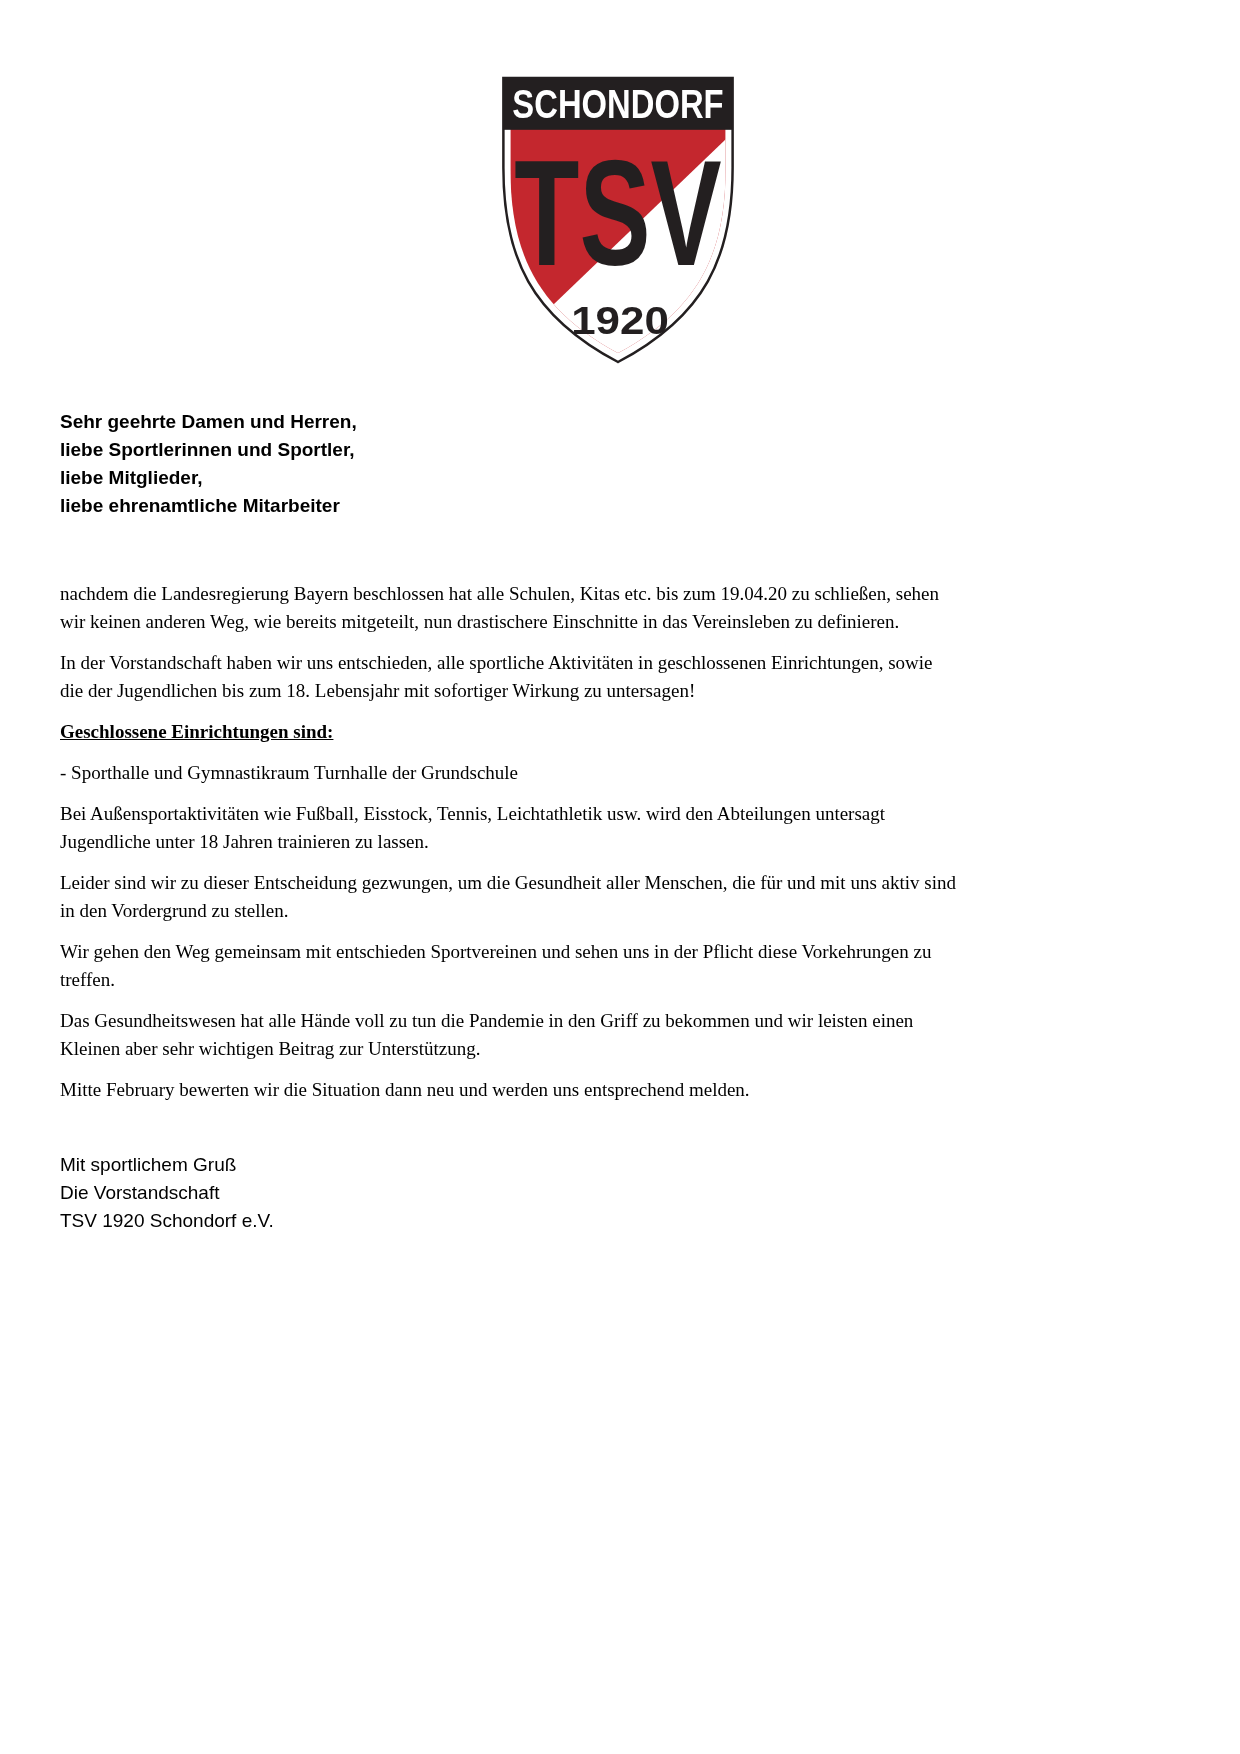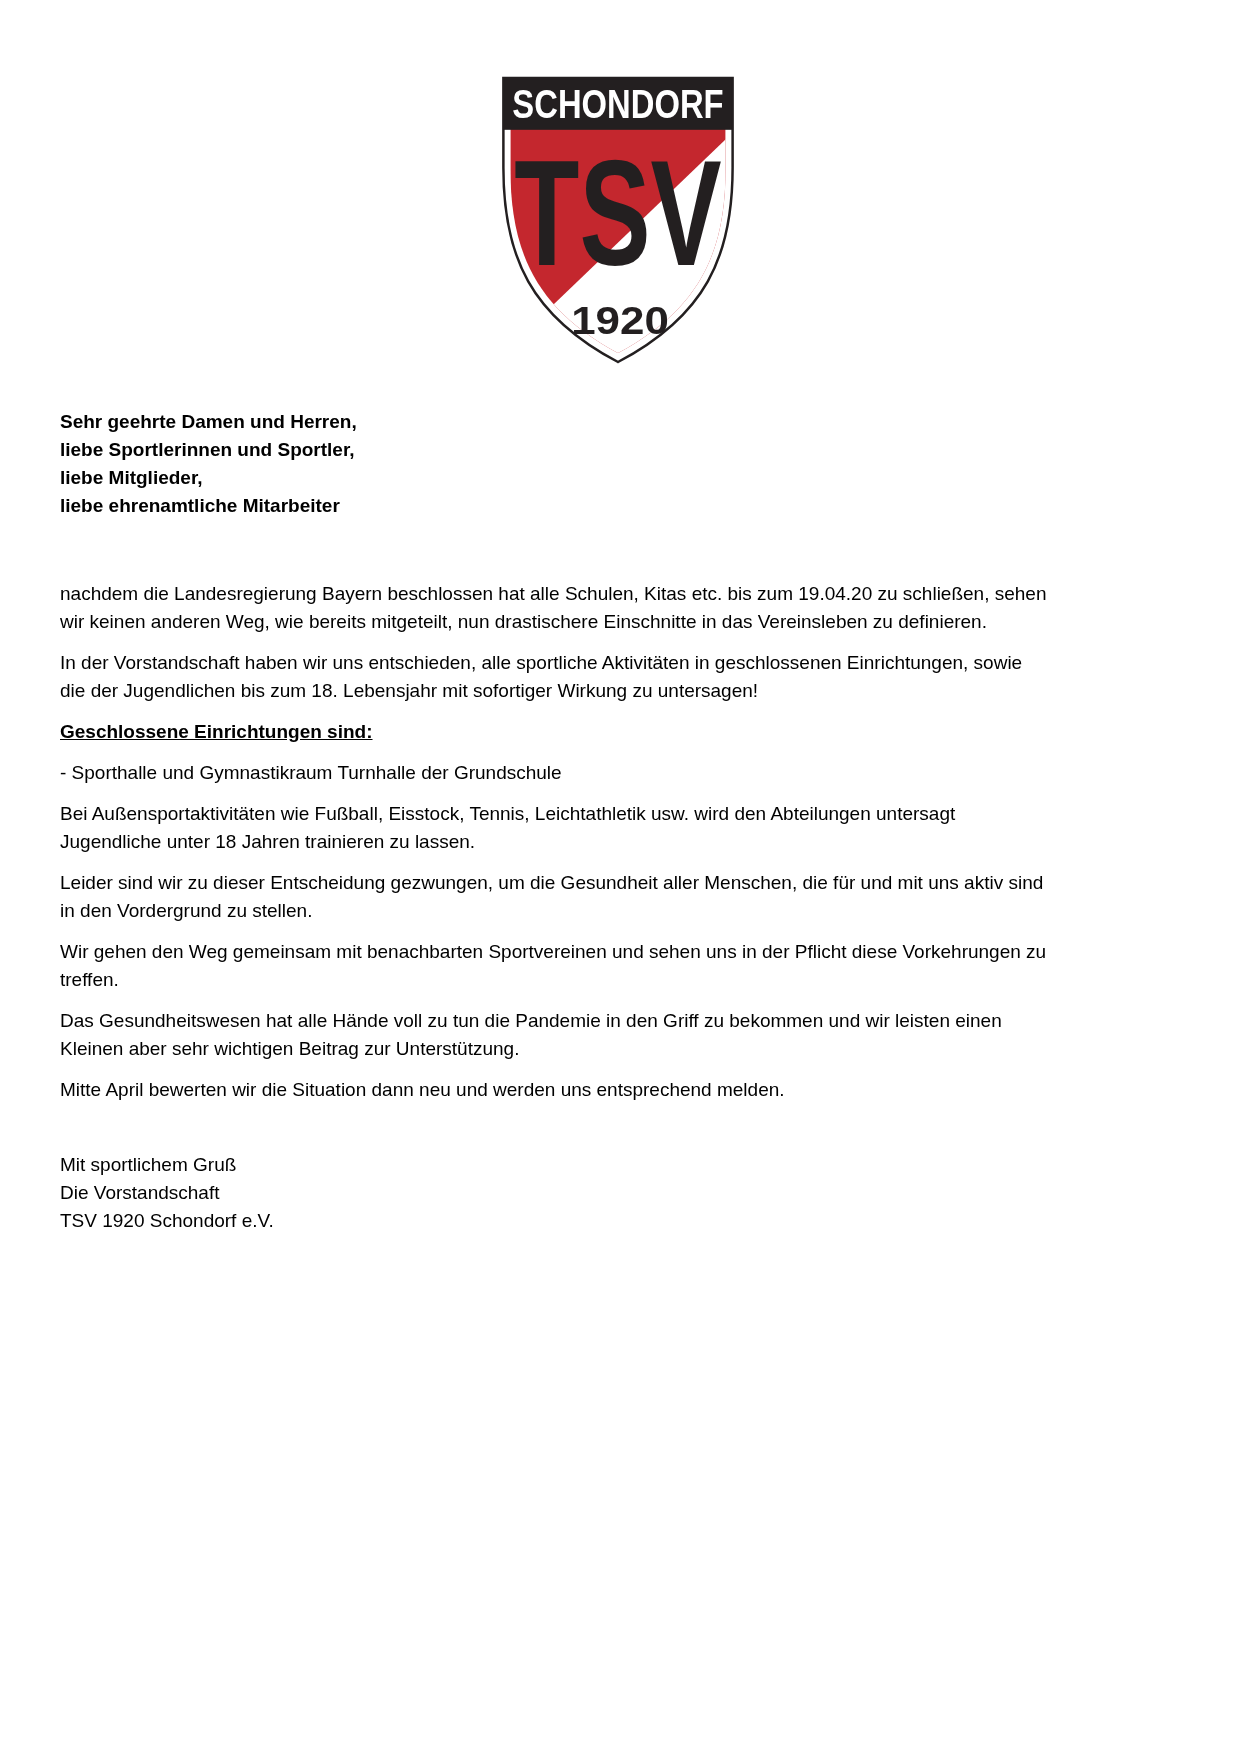--- a/index.html
+++ b/index.html
@@ -27,20 +27,21 @@
     font-size: 19px;
     line-height: 28px;
   }
   .letter p, .letter div { white-space: pre-line; }
   .salutation {
     font-weight: bold;
     margin: 0 0 60px 0;
   }
   .letter p {
     margin: 0 0 13px 0;
+    font-family: Liberation Serif, serif;
   }
   .heading-underline {
     font-weight: bold;
     text-decoration: underline;
   }
   .closing {
     margin-top: 47px;
   }
   .signature {
   }
@@ -98,28 +99,28 @@
 
     <p>- Sporthalle und Gymnastikraum Turnhalle der Grundschule</p>
 
 
     <p>Bei Außensportaktivitäten wie Fußball, Eisstock, Tennis, Leichtathletik usw. wird den Abteilungen untersagt
 Jugendliche unter 18 Jahren trainieren zu lassen.</p>
 
     <p>Leider sind wir zu dieser Entscheidung gezwungen, um die Gesundheit aller Menschen, die für und mit uns aktiv sind
 in den Vordergrund zu stellen.</p>
 
-    <p>Wir gehen den Weg gemeinsam mit benachbarten Sportvereinen und sehen uns in der Pflicht diese Vorkehrungen zu
+    <p>Wir gehen den Weg gemeinsam mit entschieden Sportvereinen und sehen uns in der Pflicht diese Vorkehrungen zu
 treffen.</p>
 
     <p>Das Gesundheitswesen hat alle Hände voll zu tun die Pandemie in den Griff zu bekommen und wir leisten einen
 Kleinen aber sehr wichtigen Beitrag zur Unterstützung.</p>
 
 
-    <p>Mitte April bewerten wir die Situation dann neu und werden uns entsprechend melden.</p>
+    <p>Mitte February bewerten wir die Situation dann neu und werden uns entsprechend melden.</p>
 
     <div class="closing">Mit sportlichem Gruß</div>
 
     <div class="signature">Die Vorstandschaft
 TSV 1920 Schondorf e.V.</div>
 
   </div>
 </div>
 
 </body></html>

